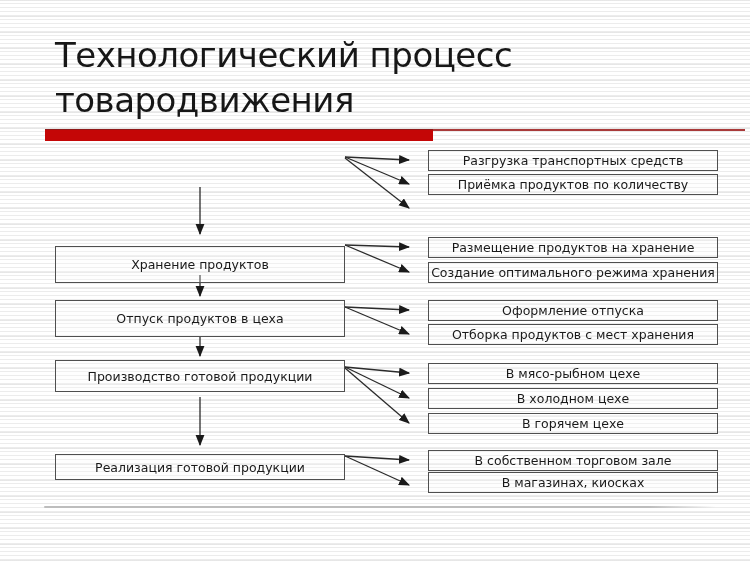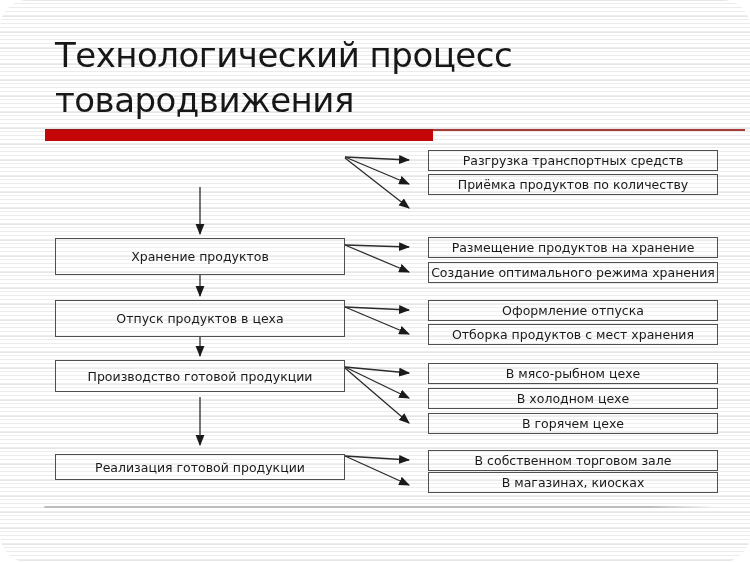--- a/index.html
+++ b/index.html
@@ -9,21 +9,20 @@
     overflow: hidden;
   }
   .slide {
     position: relative;
     width: 750px; height: 562px;
     
     background-image:
       repeating-linear-gradient(to bottom, rgba(210,210,210,0.55) 0 1px, transparent 1px 16px),
       repeating-linear-gradient(to bottom, #ffffff 0 3px, #ececec 3px 4px);
     background-color: #ffffff;
-    border-radius: 27px;
   }
   .title {
     position: absolute;
     left: 55px; top: 33px;
     margin: 0;
     font-size: 34px;
     line-height: 45px;
     font-weight: 400;
     letter-spacing: -0.5px;
     color: #171717;
@@ -104,21 +103,21 @@
     <line x1="345" y1="307" x2="409" y2="334" marker-end="url(#ah)"></line>
 
     <line x1="345" y1="367" x2="409" y2="373" marker-end="url(#ah)"></line>
     <line x1="345" y1="367" x2="409" y2="398" marker-end="url(#ah)"></line>
     <line x1="345" y1="368" x2="409" y2="423" marker-end="url(#ah)"></line>
 
     <line x1="345" y1="456" x2="409" y2="460" marker-end="url(#ah)"></line>
     <line x1="345" y1="456" x2="409" y2="485" marker-end="url(#ah)"></line>
   </svg>
 
-  <div class="lbox" style="top:238px;height:37px">Хранение продуктов</div>
+  <div class="lbox" style="top:246px;height:37px">Хранение продуктов</div>
   <div class="lbox" style="top:300px;height:37px">Отпуск продуктов в цеха</div>
   <div class="lbox" style="top:360px;height:32px">Производство готовой продукции</div>
   <div class="lbox" style="top:454px;height:26px">Реализация готовой продукции</div>
 
   <div class="rbox" style="top:150px">Разгрузка транспортных средств</div>
   <div class="rbox" style="top:174px">Приёмка продуктов по количеству</div>
 
   <div class="rbox" style="top:237px">Размещение продуктов на хранение</div>
   <div class="rbox" style="top:262px">Создание оптимального режима хранения</div>
 

